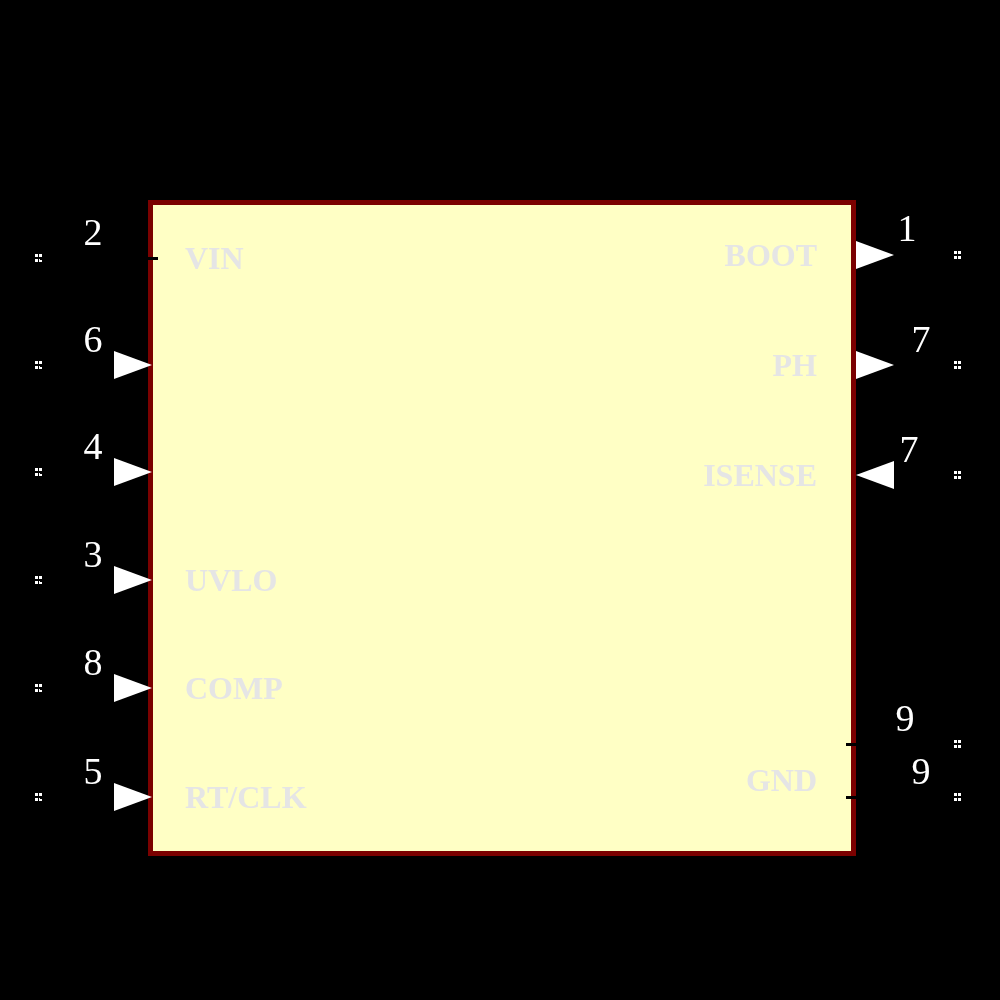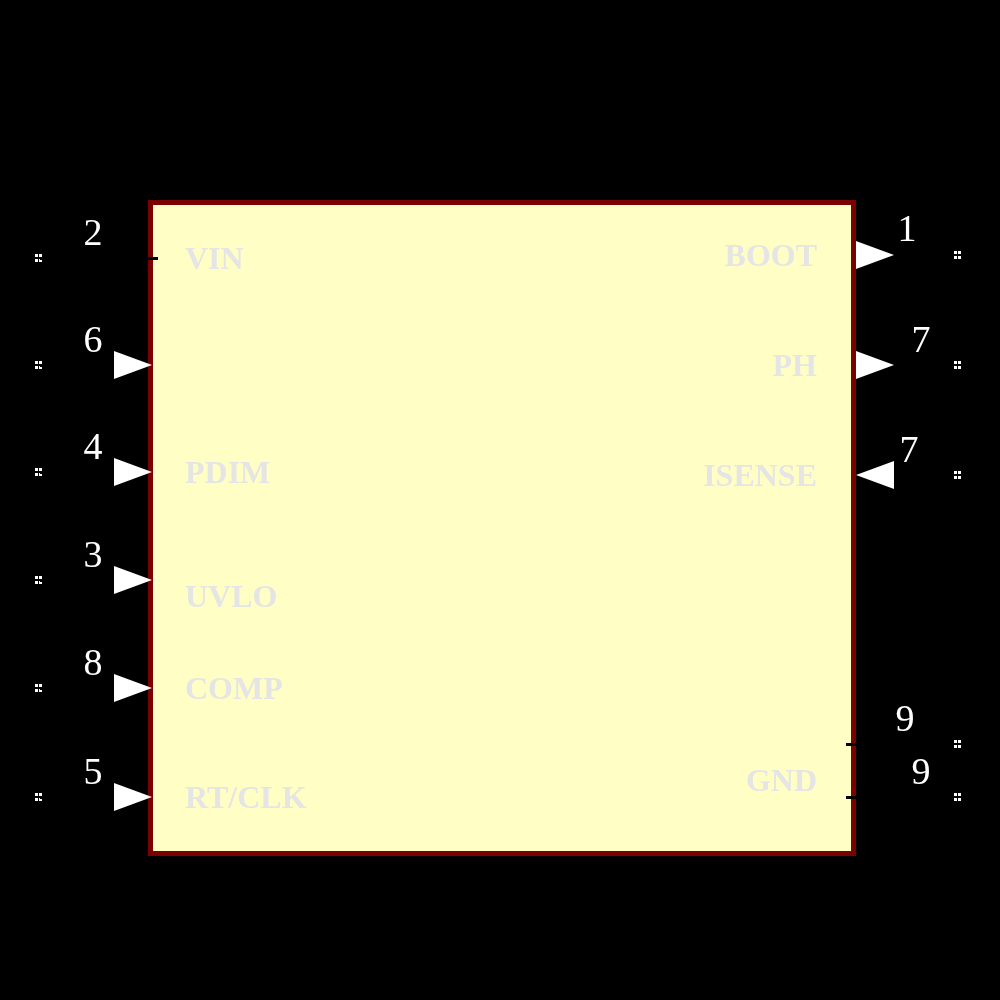--- a/index.html
+++ b/index.html
@@ -76,31 +76,30 @@
   <div class="pin-num" style="left:73px; top:319px;">6</div>
 
   <div class="term" style="left:35px; top:468px;"></div>
   <div class="stub" style="left:40px; top:471px; width:76px;"></div>
   <div class="arrow" style="left:114px; top:458px;">
     <svg viewBox="0 0 38 28">
         <polygon points="0,0 38,14 0,28" fill="#FFFFFF"></polygon>
       </svg>
   </div>
   <div class="pin-num" style="left:73px; top:426px;">4</div>
-  <div class="lbl lbl-left" style="top:450px;">PDIM</div>
 
   <div class="term" style="left:35px; top:576px;"></div>
   <div class="stub" style="left:40px; top:579px; width:76px;"></div>
   <div class="arrow" style="left:114px; top:566px;">
     <svg viewBox="0 0 38 28">
         <polygon points="0,0 38,14 0,28" fill="#FFFFFF"></polygon>
       </svg>
   </div>
   <div class="pin-num" style="left:73px; top:534px;">3</div>
-  <div class="lbl lbl-left" style="top:558px;margin-top:16px;">UVLO</div>
+  <div class="lbl lbl-left" style="top:558px;">UVLO</div>
 
   <div class="term" style="left:35px; top:684px;"></div>
   <div class="stub" style="left:40px; top:687px; width:76px;"></div>
   <div class="arrow" style="left:114px; top:674px;">
     <svg viewBox="0 0 38 28">
         <polygon points="0,0 38,14 0,28" fill="#FFFFFF"></polygon>
       </svg>
   </div>
   <div class="pin-num" style="left:73px; top:642px;">8</div>
   <div class="lbl lbl-left" style="top:666px;">COMP</div>

